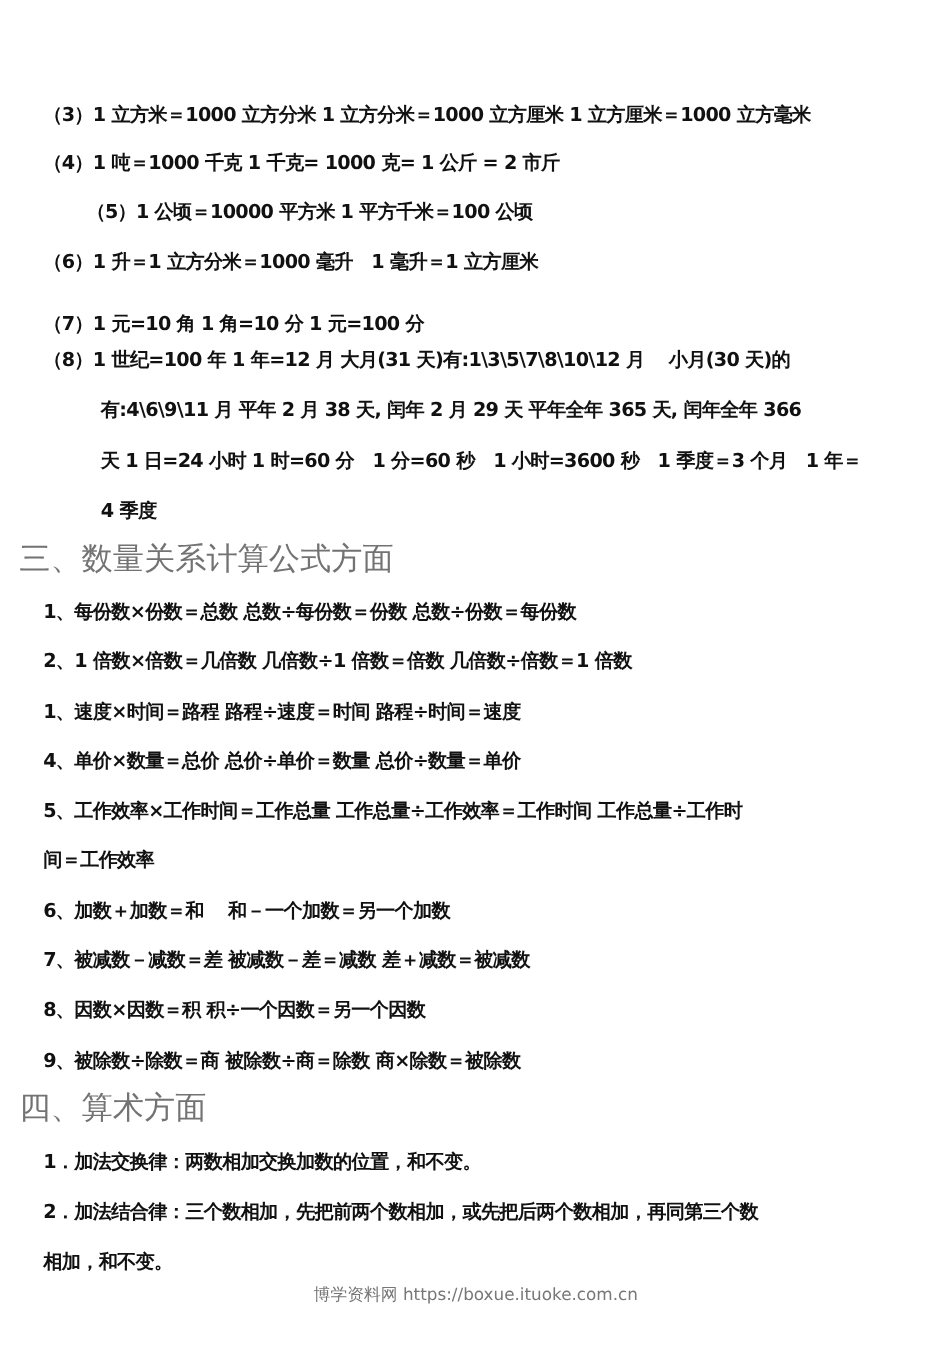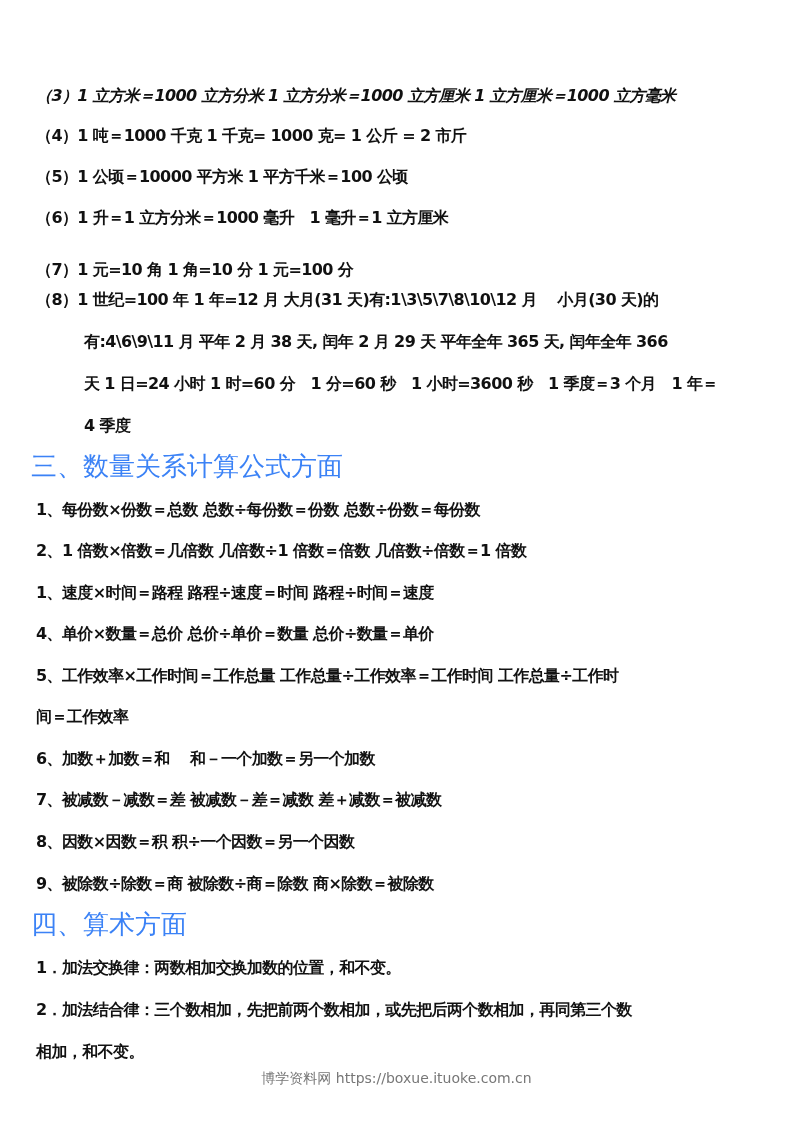--- a/index.html
+++ b/index.html
@@ -21,47 +21,47 @@
     white-space: nowrap;
     font-size: 16px;
     font-weight: bold;
     line-height: 20px;
     letter-spacing: -0.6px;
     transform-origin: left center;
   }
   .line.indent { left: 84px; }
   .heading {
     position: absolute;
-    left: 31px;
+    left: 16px;
     white-space: nowrap;
     font-size: 26px;
     font-weight: normal;
     line-height: 32px;
-    color: #3b82f6;
+    color: #737373;
     letter-spacing: 0px;
   }
   .footer {
     position: absolute;
     top: 1070px;
     left: 0;
     width: 793px;
     text-align: center;
     font-size: 14px;
     color: #777777;
     font-family: "DejaVu Sans", "Liberation Sans", sans-serif;
     white-space: nowrap;
   }
 </style>
 </head>
 <body>
 
 <div>
-  <div class="line" style="top:86px;font-style:italic;">（3）1 立方米＝1000 立方分米 1 立方分米＝1000 立方厘米 1 立方厘米＝1000 立方毫米</div>
+  <div class="line" style="top:86px;">（3）1 立方米＝1000 立方分米 1 立方分米＝1000 立方厘米 1 立方厘米＝1000 立方毫米</div>
   <div class="line" style="top:126px;">（4）1 吨＝1000 千克 1 千克= 1000 克= 1 公斤 = 2 市斤</div>
-  <div class="line" style="top:167px;">（5）1 公顷＝10000 平方米 1 平方千米＝100 公顷</div>
+  <div class="line" style="top:167px;margin-left:36px;">（5）1 公顷＝10000 平方米 1 平方千米＝100 公顷</div>
   <div class="line" style="top:208px;">（6）1 升＝1 立方分米＝1000 毫升　1 毫升＝1 立方厘米</div>
   <div class="line" style="top:260px;">（7）1 元=10 角 1 角=10 分 1 元=100 分</div>
   <div class="line" style="top:290px;">（8）1 世纪=100 年 1 年=12 月 大月(31 天)有:1\3\5\7\8\10\12 月　 小月(30 天)的</div>
   <div class="line indent" style="top:332px;">有:4\6\9\11 月 平年 2 月 38 天, 闰年 2 月 29 天 平年全年 365 天, 闰年全年 366</div>
   <div class="line indent" style="top:374px;">天 1 日=24 小时 1 时=60 分　1 分=60 秒　1 小时=3600 秒　1 季度＝3 个月　1 年＝</div>
   <div class="line indent" style="top:416px;">4 季度</div>
 </div>
 
 <div>
   <div class="heading" style="top:450px;">三、数量关系计算公式方面</div>

